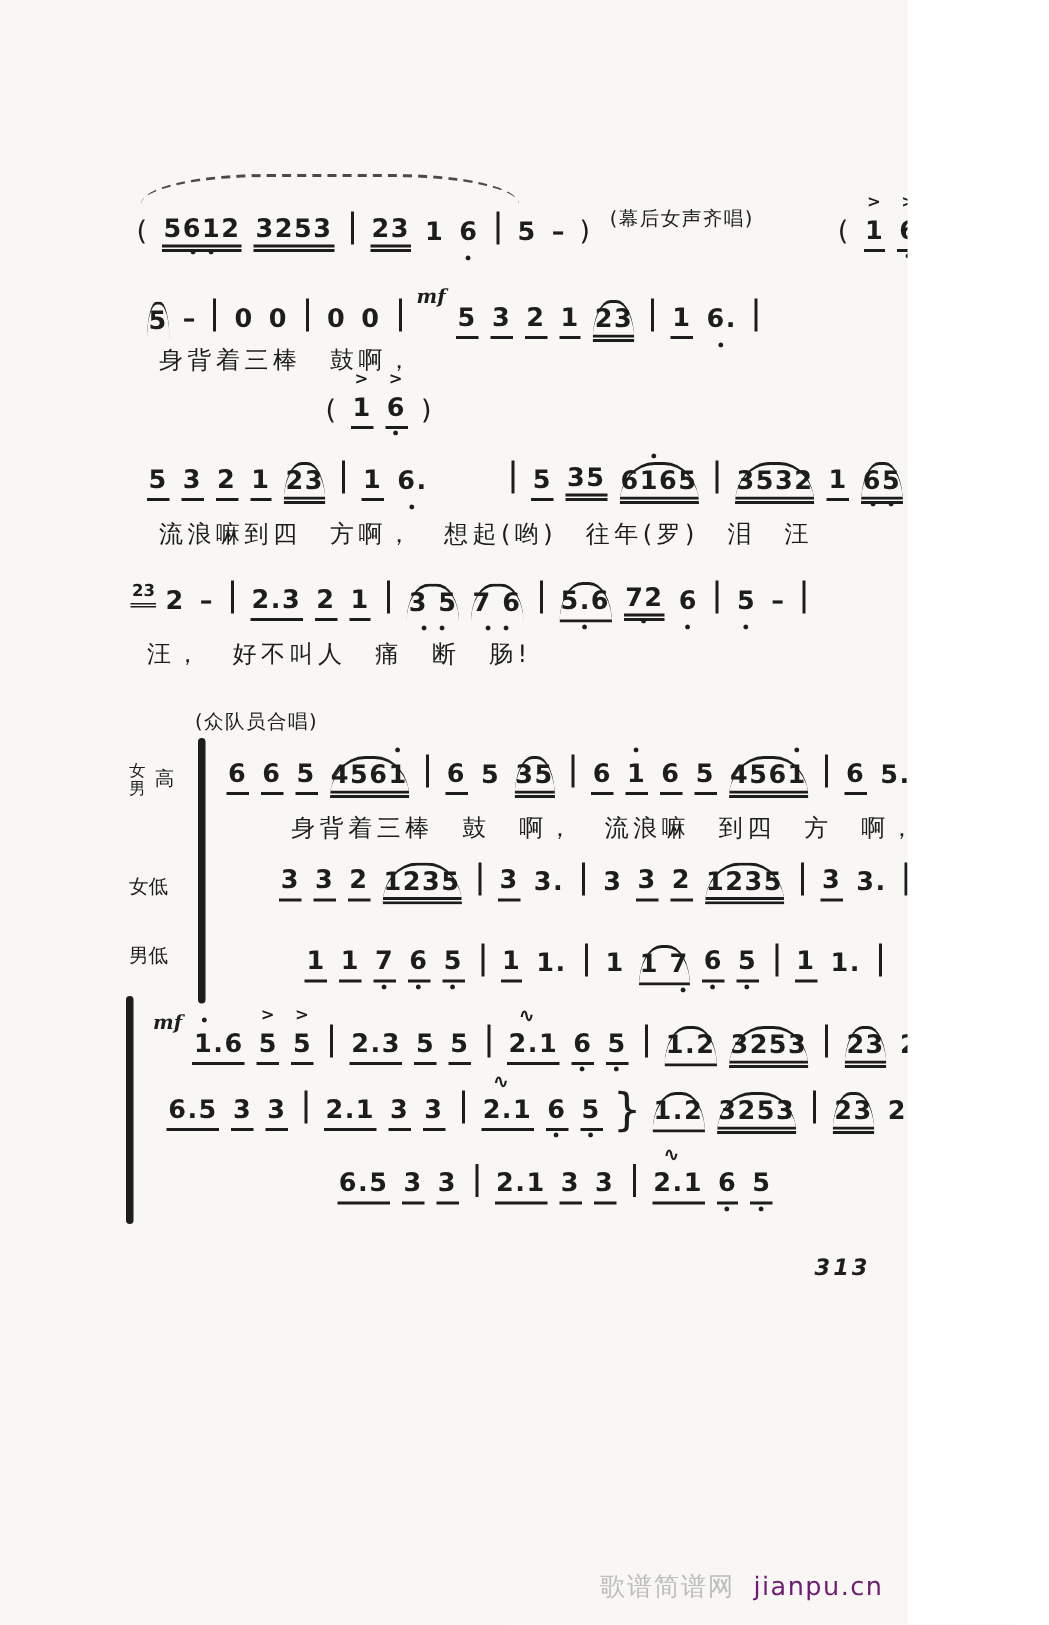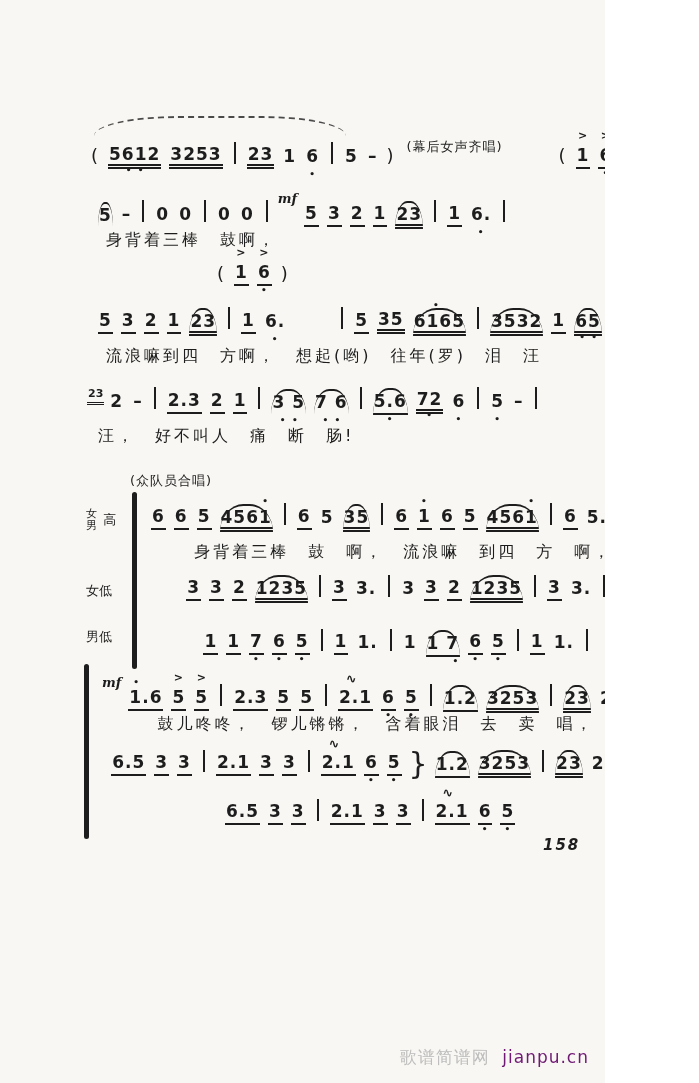--- a/index.html
+++ b/index.html
@@ -124,27 +124,26 @@
         <div class="noteline" style="margin-top:4px;"><span class="tok u1">1</span><span class="tok u1">1</span><span class="tok u1 db">7</span><span class="tok u1 db">6</span><span class="tok u1 db">5</span><span class="tok bar"></span><span class="tok u1">1</span><span class="tok ">1.</span><span class="tok bar"></span><span class="tok ">1</span><span class="tok u1 arc db-r">1 7</span><span class="tok u1 db">6</span><span class="tok u1 db">5</span><span class="tok bar"></span><span class="tok u1">1</span><span class="tok ">1.</span><span class="tok bar"></span></div>
       </div>
     </div>
   </div>
 
   <div class="system" style="top:664px; left:84px;">
     <div class="chorus-body">
       <div class="sys-brace"></div>
       <div class="rows">
         <div class="noteline"><span class="tok dyn">mf</span><span class="tok u1 da-l">1.6</span><span class="tok u1 acc">5</span><span class="tok u1 acc">5</span><span class="tok bar"></span><span class="tok u1">2.3</span><span class="tok u1">5</span><span class="tok u1">5</span><span class="tok bar"></span><span class="tok u1 mord">2.1</span><span class="tok u1 db">6</span><span class="tok u1 db">5</span><span class="tok bar"></span><span class="tok u1 arc">1.2</span><span class="tok u2 arc">3253</span><span class="tok bar"></span><span class="tok u2 arc">23</span><span class="tok ">2.</span><span class="tok bar"></span></div>
-        <div class="lyrics">鼓儿咚咚，　锣儿锵锵，　含着眼泪　去　卖　唱，</div>
         <div class="noteline"><span class="tok u1">6.5</span><span class="tok u1">3</span><span class="tok u1">3</span><span class="tok bar"></span><span class="tok u1">2.1</span><span class="tok u1">3</span><span class="tok u1">3</span><span class="tok bar"></span><span class="tok u1 mord">2.1</span><span class="tok u1 db">6</span><span class="tok u1 db">5</span><span class="tok brace-tok">}</span><span class="tok u1 arc">1.2</span><span class="tok u2 arc">3253</span><span class="tok bar"></span><span class="tok u2 arc">23</span><span class="tok ">2.</span><span class="tok bar"></span></div>
         <div class="noteline" style="margin-top:2px;"><span class="tok u1">6.5</span><span class="tok u1">3</span><span class="tok u1">3</span><span class="tok bar"></span><span class="tok u1">2.1</span><span class="tok u1">3</span><span class="tok u1">3</span><span class="tok bar"></span><span class="tok u1 mord">2.1</span><span class="tok u1 db">6</span><span class="tok u1 db">5</span></div>
       </div>
     </div>
   </div>
 
-  <div class="pagenum">158</div>
+  <div class="pagenum">313</div>
 
   <div class="watermark">
     <span class="wm-name">歌谱简谱网</span>
     <span class="wm-url">jianpu.cn</span>
   </div>
 
 </div>
 
 </body></html>

